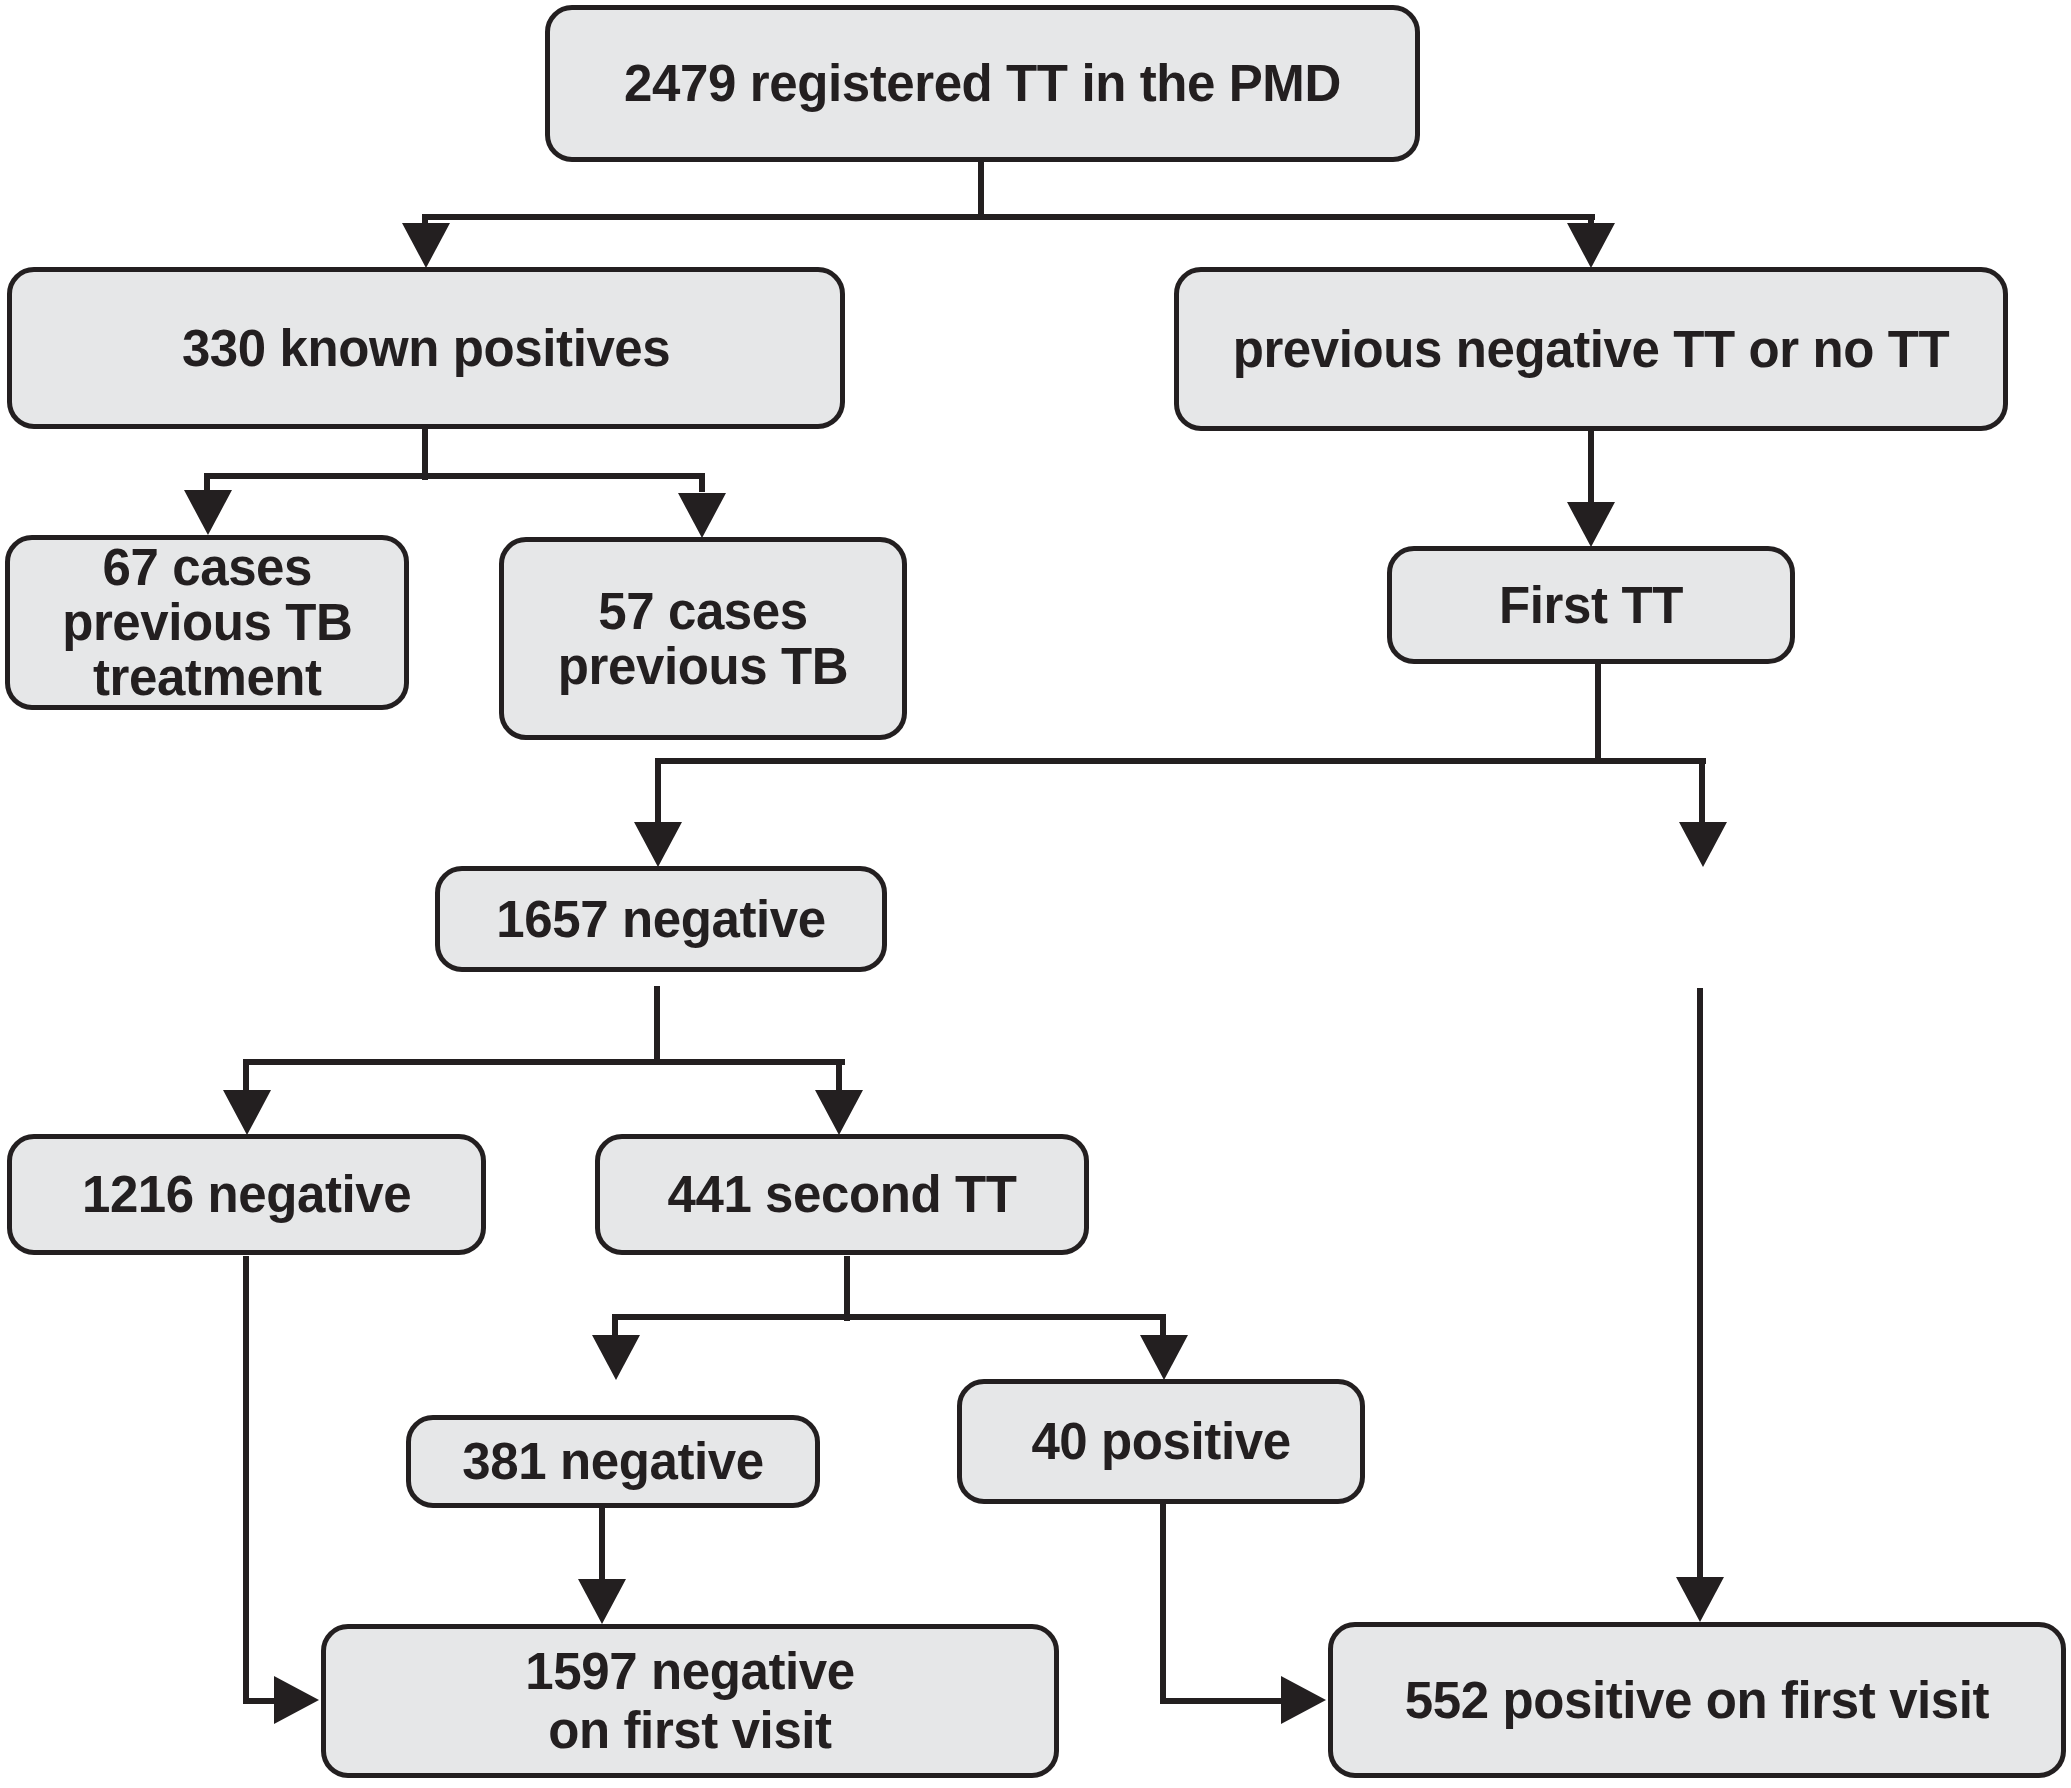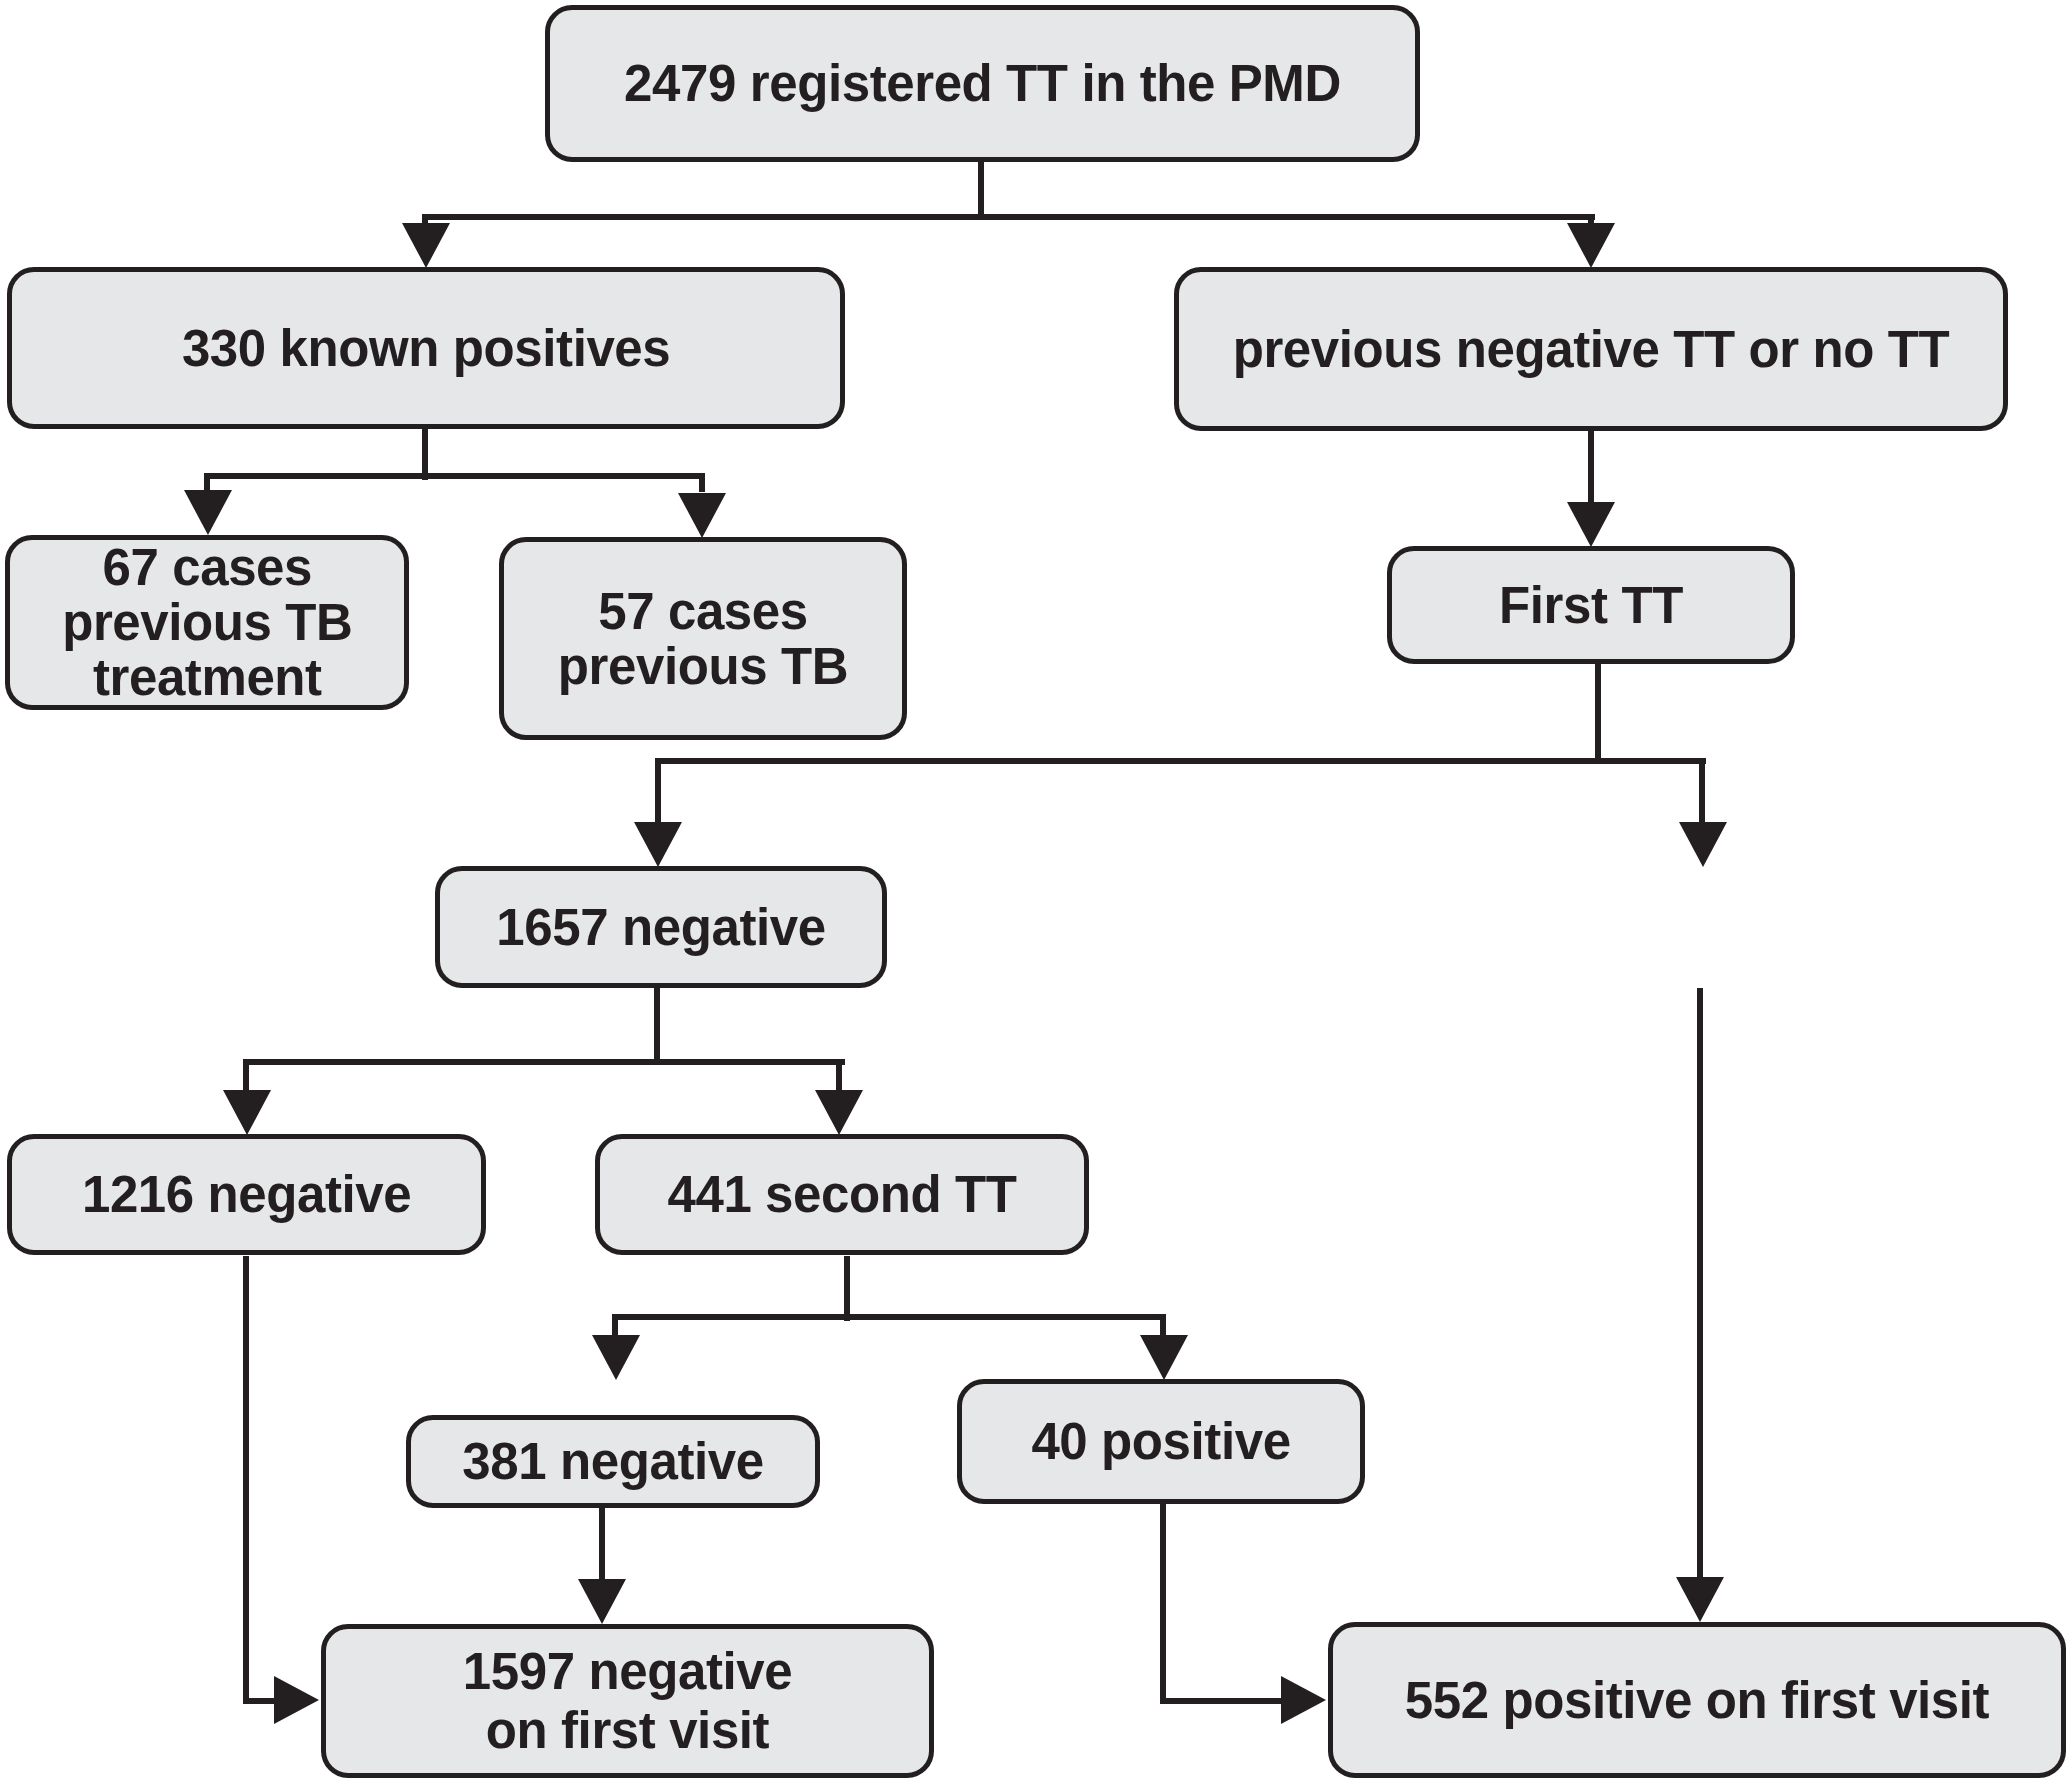--- a/index.html
+++ b/index.html
@@ -76,42 +76,42 @@
   </div>
 
   <div class="node" style="left:1174px; top:267px; width:834px; height:164px">
     <div class="nline">previous negative TT or no TT</div>
   </div>
 
   <div class="node" style="left:1387px; top:546px; width:408px; height:118px">
     <div class="nline">First TT</div>
   </div>
 
-  <div class="node" style="left:435px; top:866px; width:452px; height:122px">
+  <div class="node" style="left:435px; top:866px; width:452px; height:106px">
     <div class="nline">1657 negative</div>
   </div>
 
 
   <div class="node" style="left:7.1px; top:1134px; width:479px; height:121px">
     <div class="nline">1216 negative</div>
   </div>
 
   <div class="node" style="left:595px; top:1134px; width:494px; height:121px">
     <div class="nline">441 second TT</div>
   </div>
 
   <div class="node" style="left:406px; top:1415px; width:414px; height:93px">
     <div class="nline">381 negative</div>
   </div>
 
   <div class="node" style="left:957px; top:1379px; width:408px; height:125px">
     <div class="nline">40 positive</div>
   </div>
 
-  <div class="node" style="left:321px; top:1624px; width:613px; height:154px">
+  <div class="node" style="left:321px; top:1624px; width:738px; height:154px">
     <div class="nline">1597 negative</div>
     <div class="nline">on first visit</div>
   </div>
 
   <div class="node" style="left:1328px; top:1622px; width:738px; height:156px">
     <div class="nline">552 positive on first visit</div>
   </div>
 
   <div class="vl" style="left:978px; top:160px; height:60px"></div>
   <div class="hl" style="left:422px; top:214px; width:1173px"></div>

